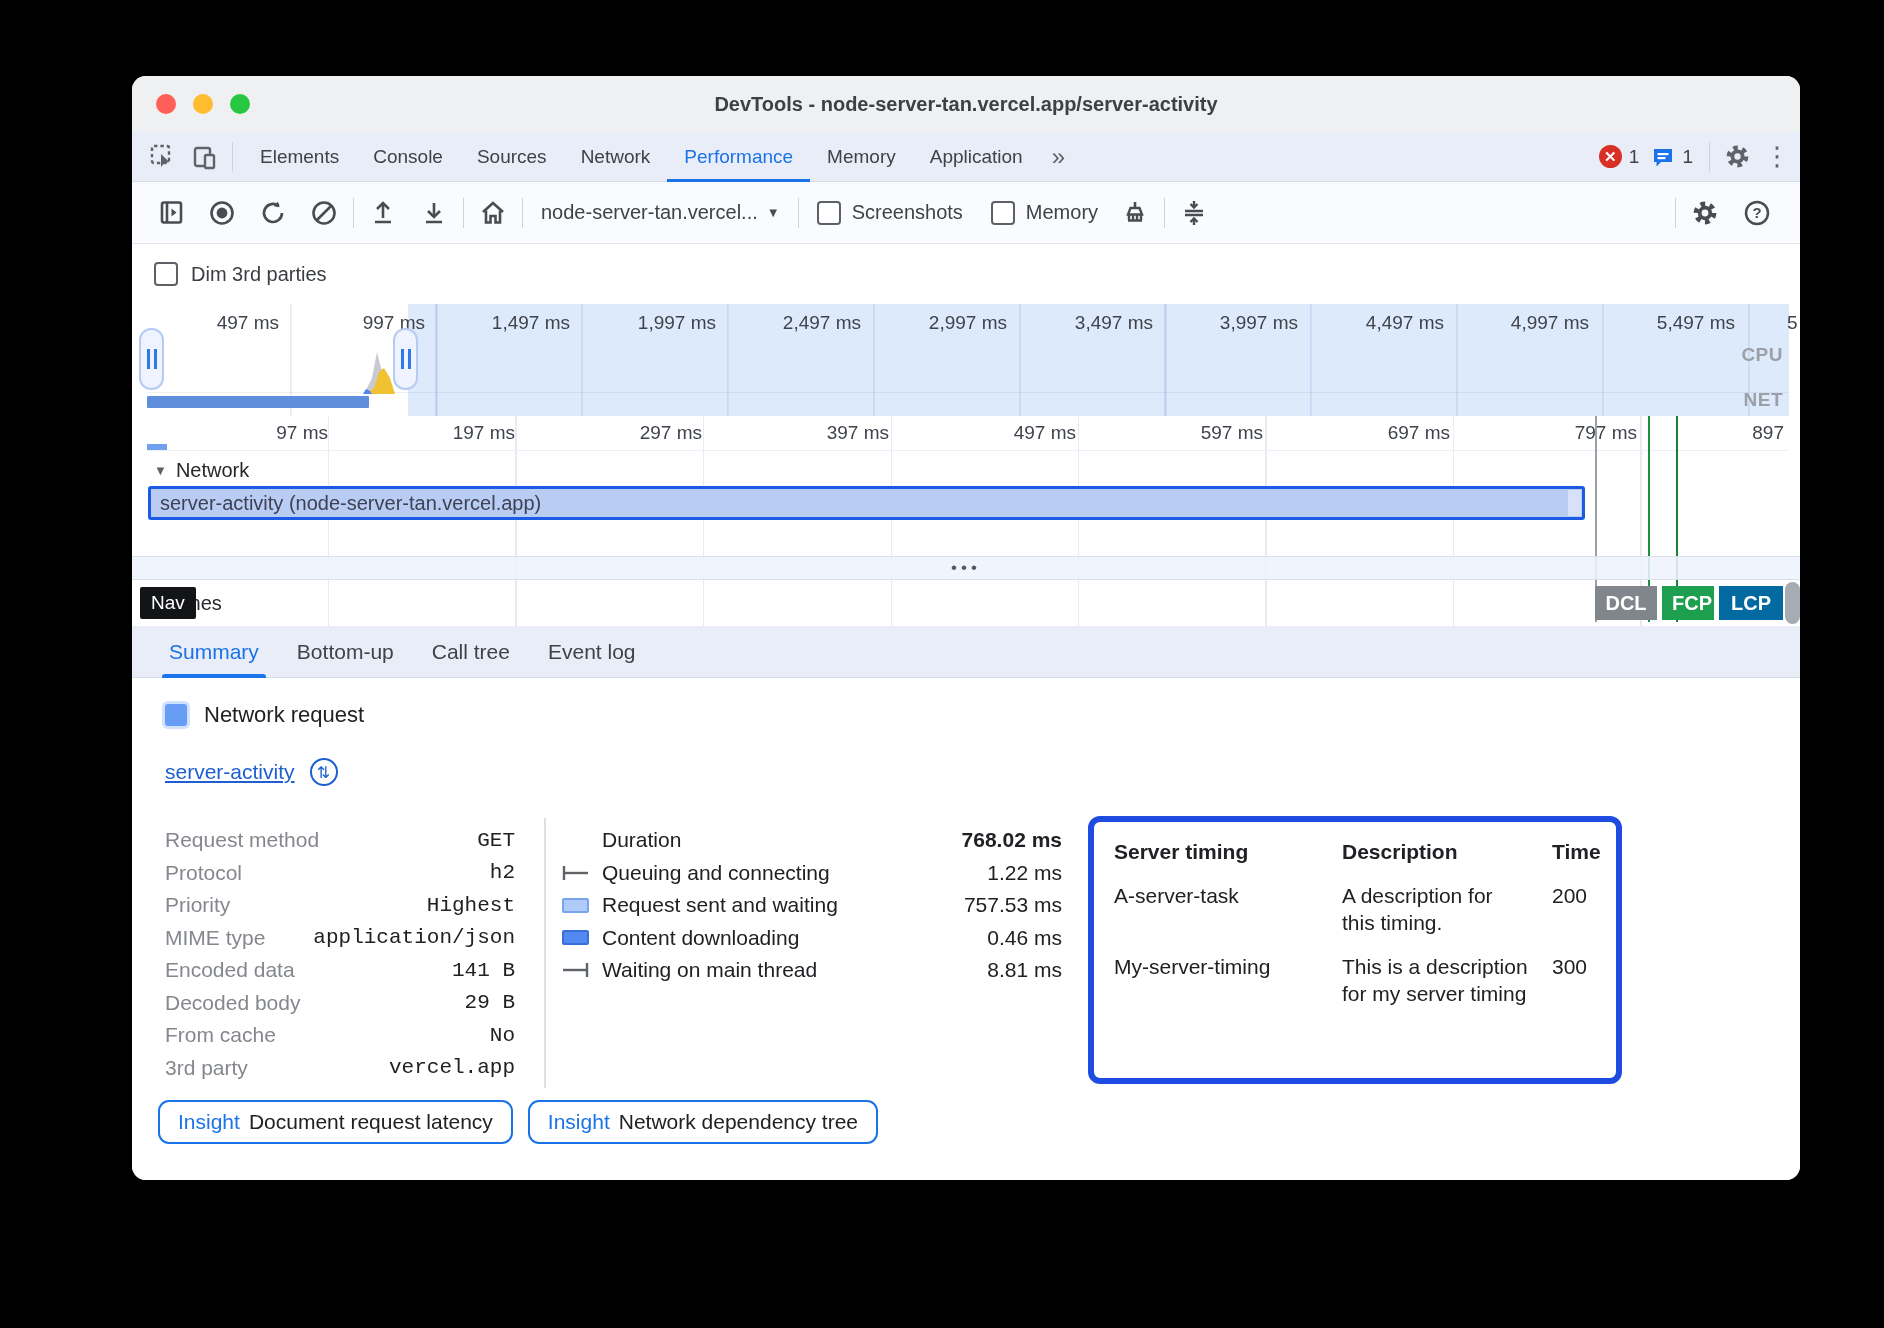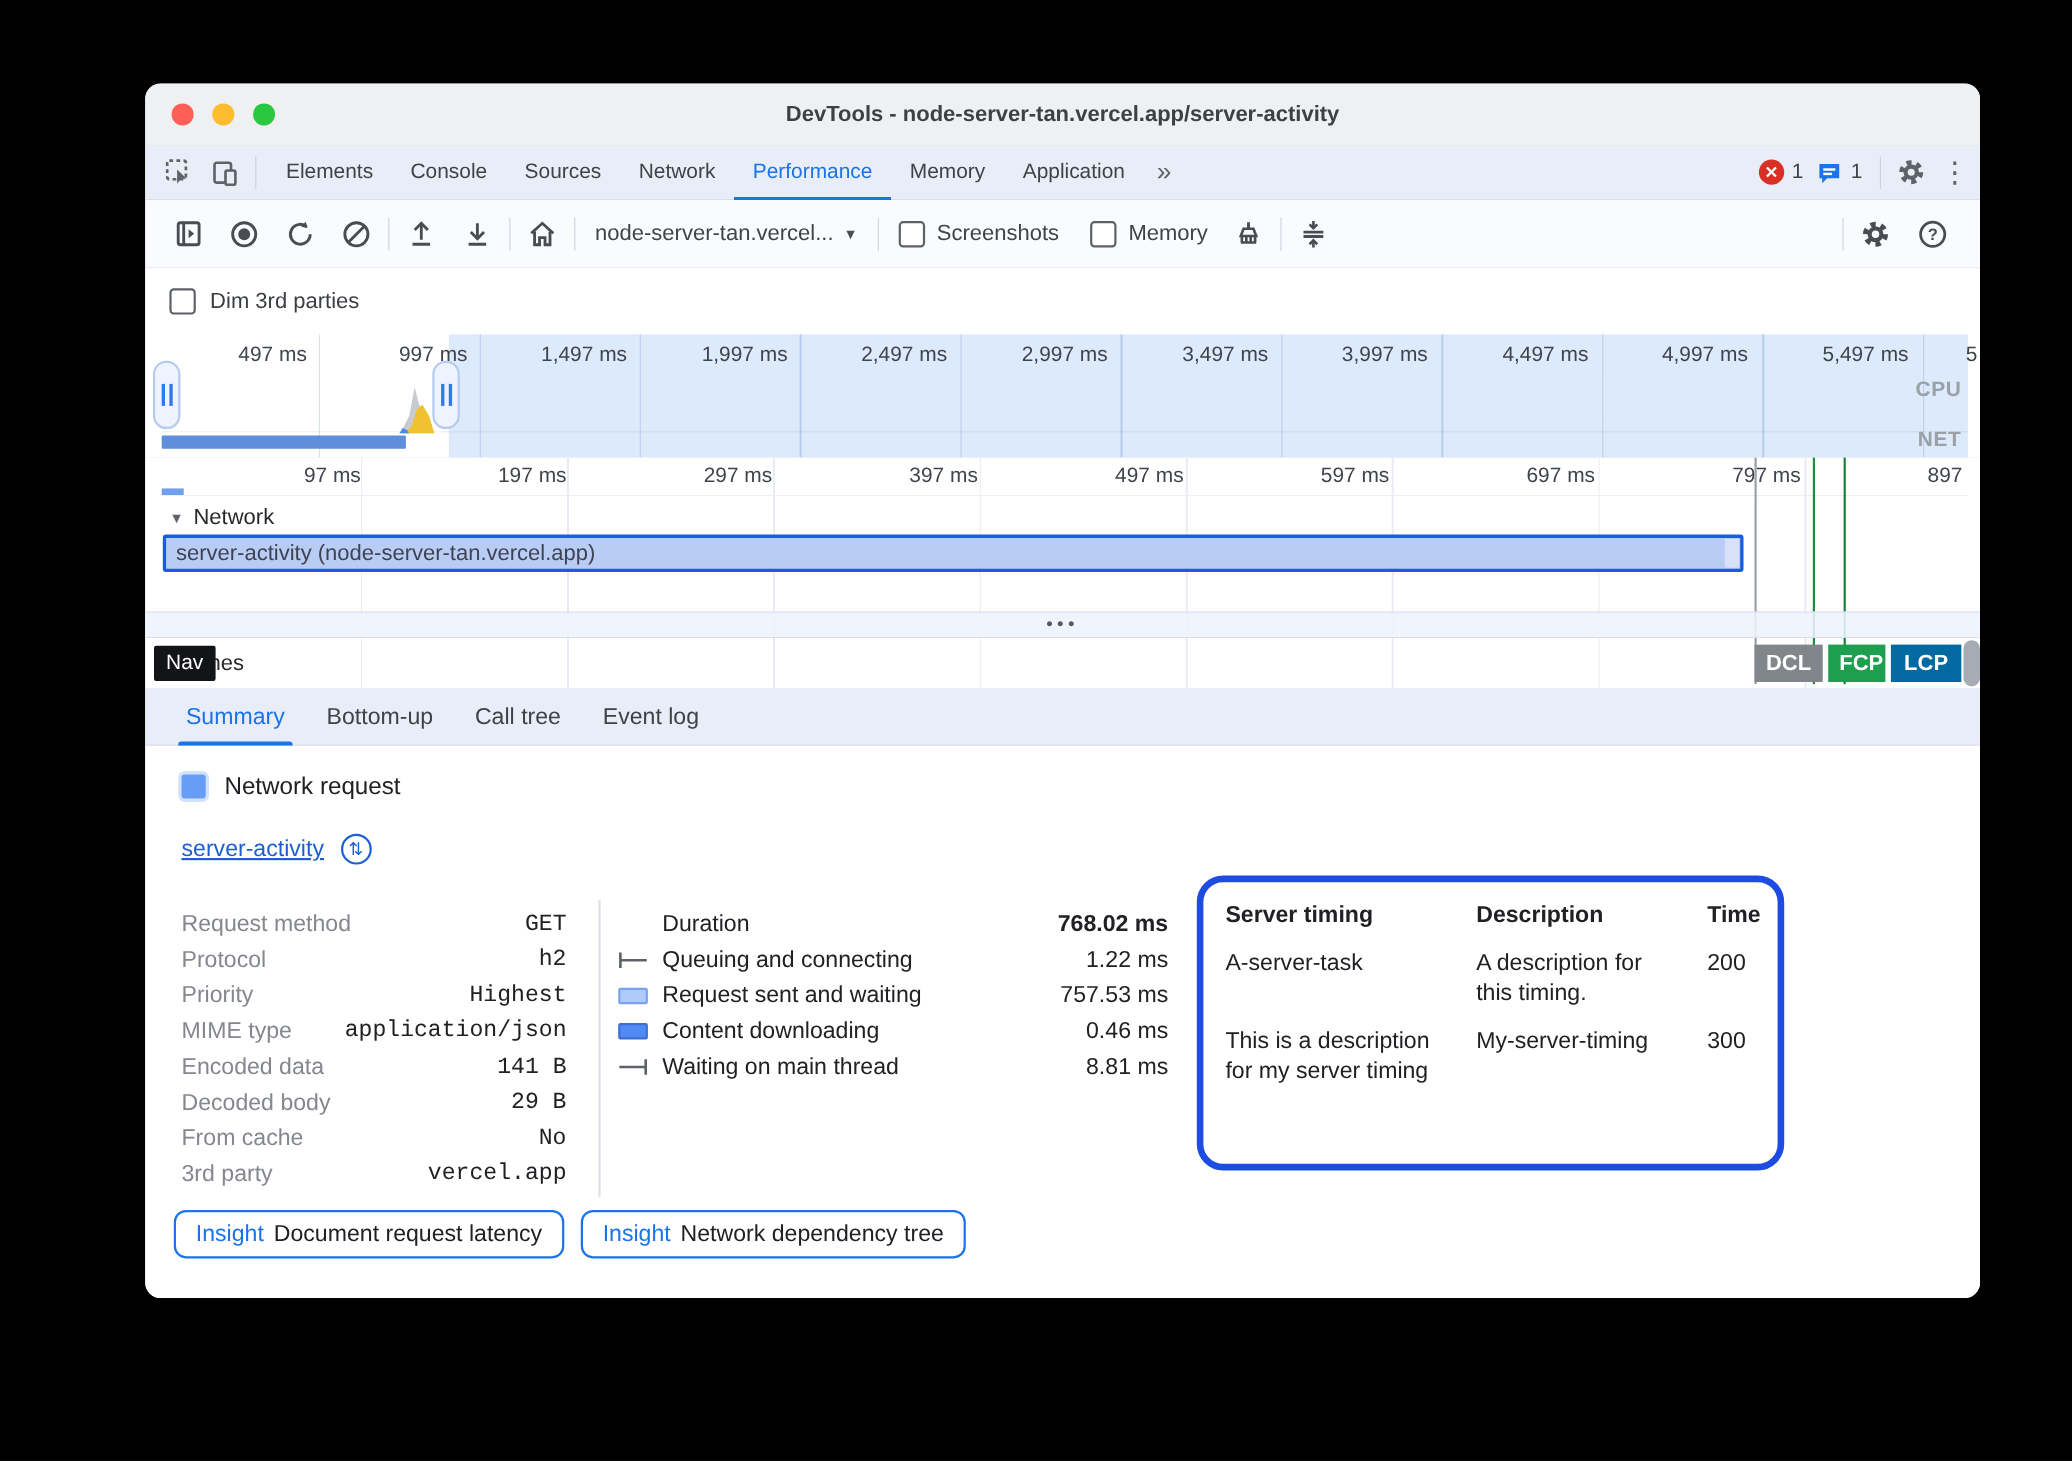--- a/index.html
+++ b/index.html
@@ -98,22 +98,22 @@
   .dval{font-size:21px;color:#202124;font-family:Liberation Mono, monospace;}
   .vdiv2{position:absolute;left:412px;top:140px;height:270px;width:2px;background:#dcdfe6;}
   .timing{position:absolute;left:430px;top:146px;width:500px;}
   .trow{height:32.5px;display:flex;align-items:center;}
   .tic{width:40px;flex:none;display:flex;align-items:center;}
   .tlab{flex:1;font-size:21px;color:#202124;}
   .tval{font-size:21px;color:#202124;}
   .trow.total .tval{font-weight:700;}
   .rect-light{width:27px;height:15px;background:#aecbfa;border:2px solid #7aa3ef;border-radius:2px;box-sizing:border-box;}
   .rect-dark{width:27px;height:15px;background:#5289f2;border:2px solid #3a6fd8;border-radius:2px;box-sizing:border-box;}
-  .servercard{position:absolute;left:956px;top:118px;width:534px;height:268px;border:6px solid #1e4ce2;
-    border-radius:24px;box-sizing:border-box;padding:16px 20px;}
+  .servercard{position:absolute;left:956px;top:138px;width:534px;height:268px;border:6px solid #1e4ce2;
+    border-radius:12px;box-sizing:border-box;padding:16px 20px;}
   .sgrid{display:grid;grid-template-columns:206px 188px auto;column-gap:22px;row-gap:17px;
     font-size:21px;color:#202124;line-height:27px;}
   .shead{font-weight:700;}
   .insights{position:absolute;left:26px;top:422px;display:flex;gap:15px;}
   .chip{height:44px;border:2px solid #1a73e8;border-radius:11px;display:flex;align-items:center;gap:9px;
     padding:0 18px;font-size:21px;box-sizing:border-box;background:#fff;}
   .chip .pre{color:#1a73e8;}
   .chip .clab{color:#202124;}
   svg{display:block;}
 </style>
@@ -456,22 +456,22 @@
     </div>
 
     <div class="servercard">
       <div class="sgrid">
         <span class="shead">Server timing</span>
         <span class="shead">Description</span>
         <span class="shead">Time</span>
         <span>A-server-task</span>
         <span>A description for this timing.</span>
         <span>200</span>
+        <span>My-server-timing</span>
         <span>This is a description for my server timing</span>
-        <span>My-server-timing</span>
         <span>300</span>
       </div>
     </div>
 
     <div class="insights">
       <div class="chip">
         <span class="pre">Insight</span>
         <span class="clab">Document request latency</span>
       </div>
       <div class="chip">

